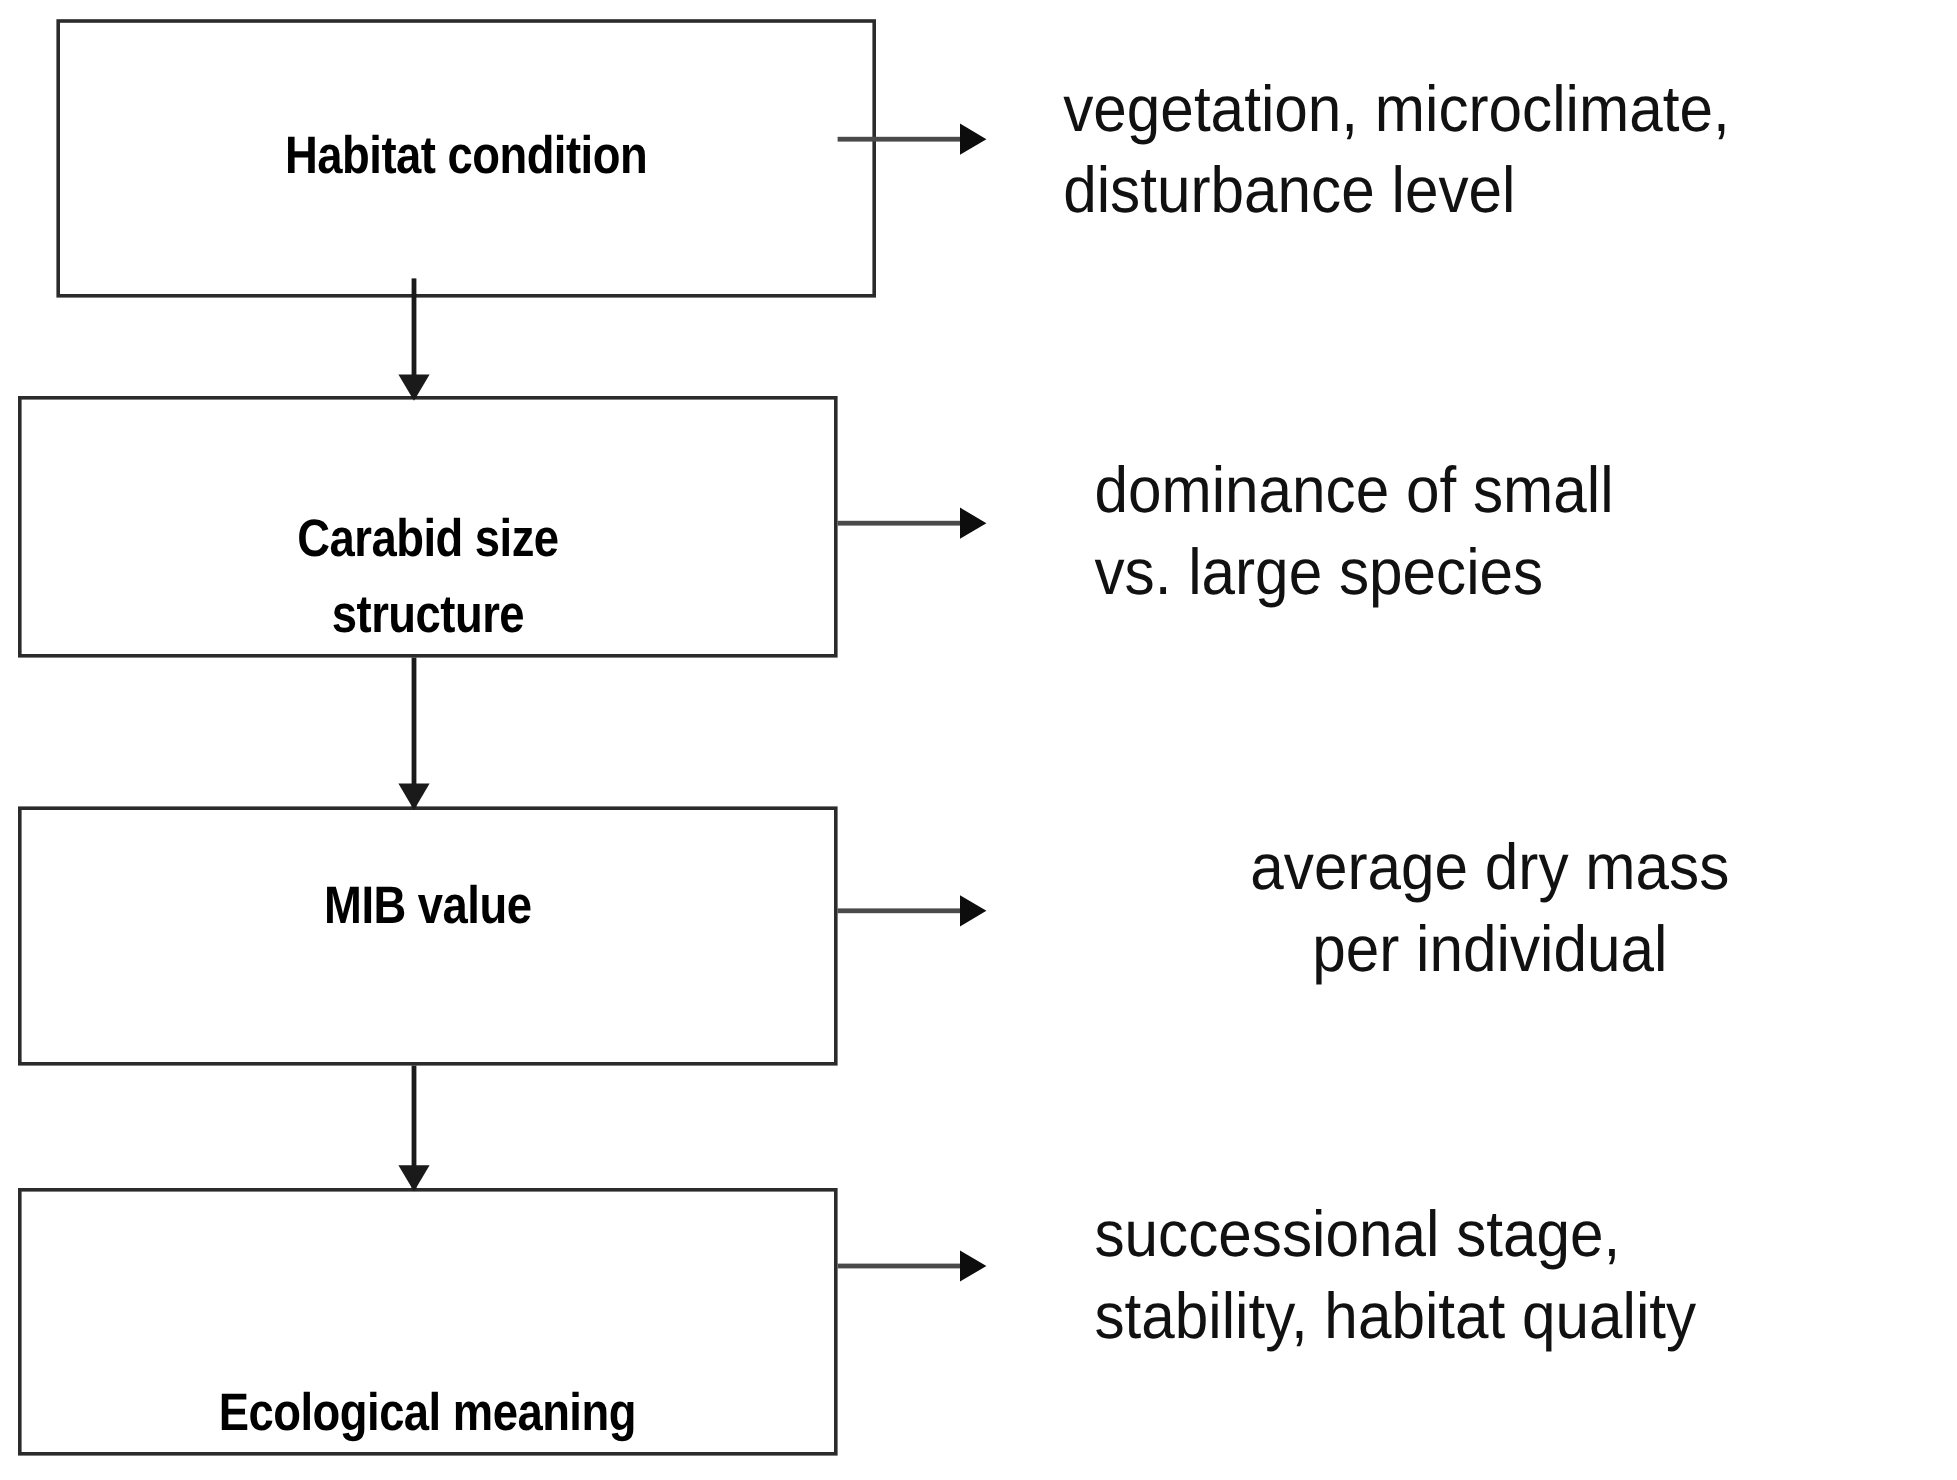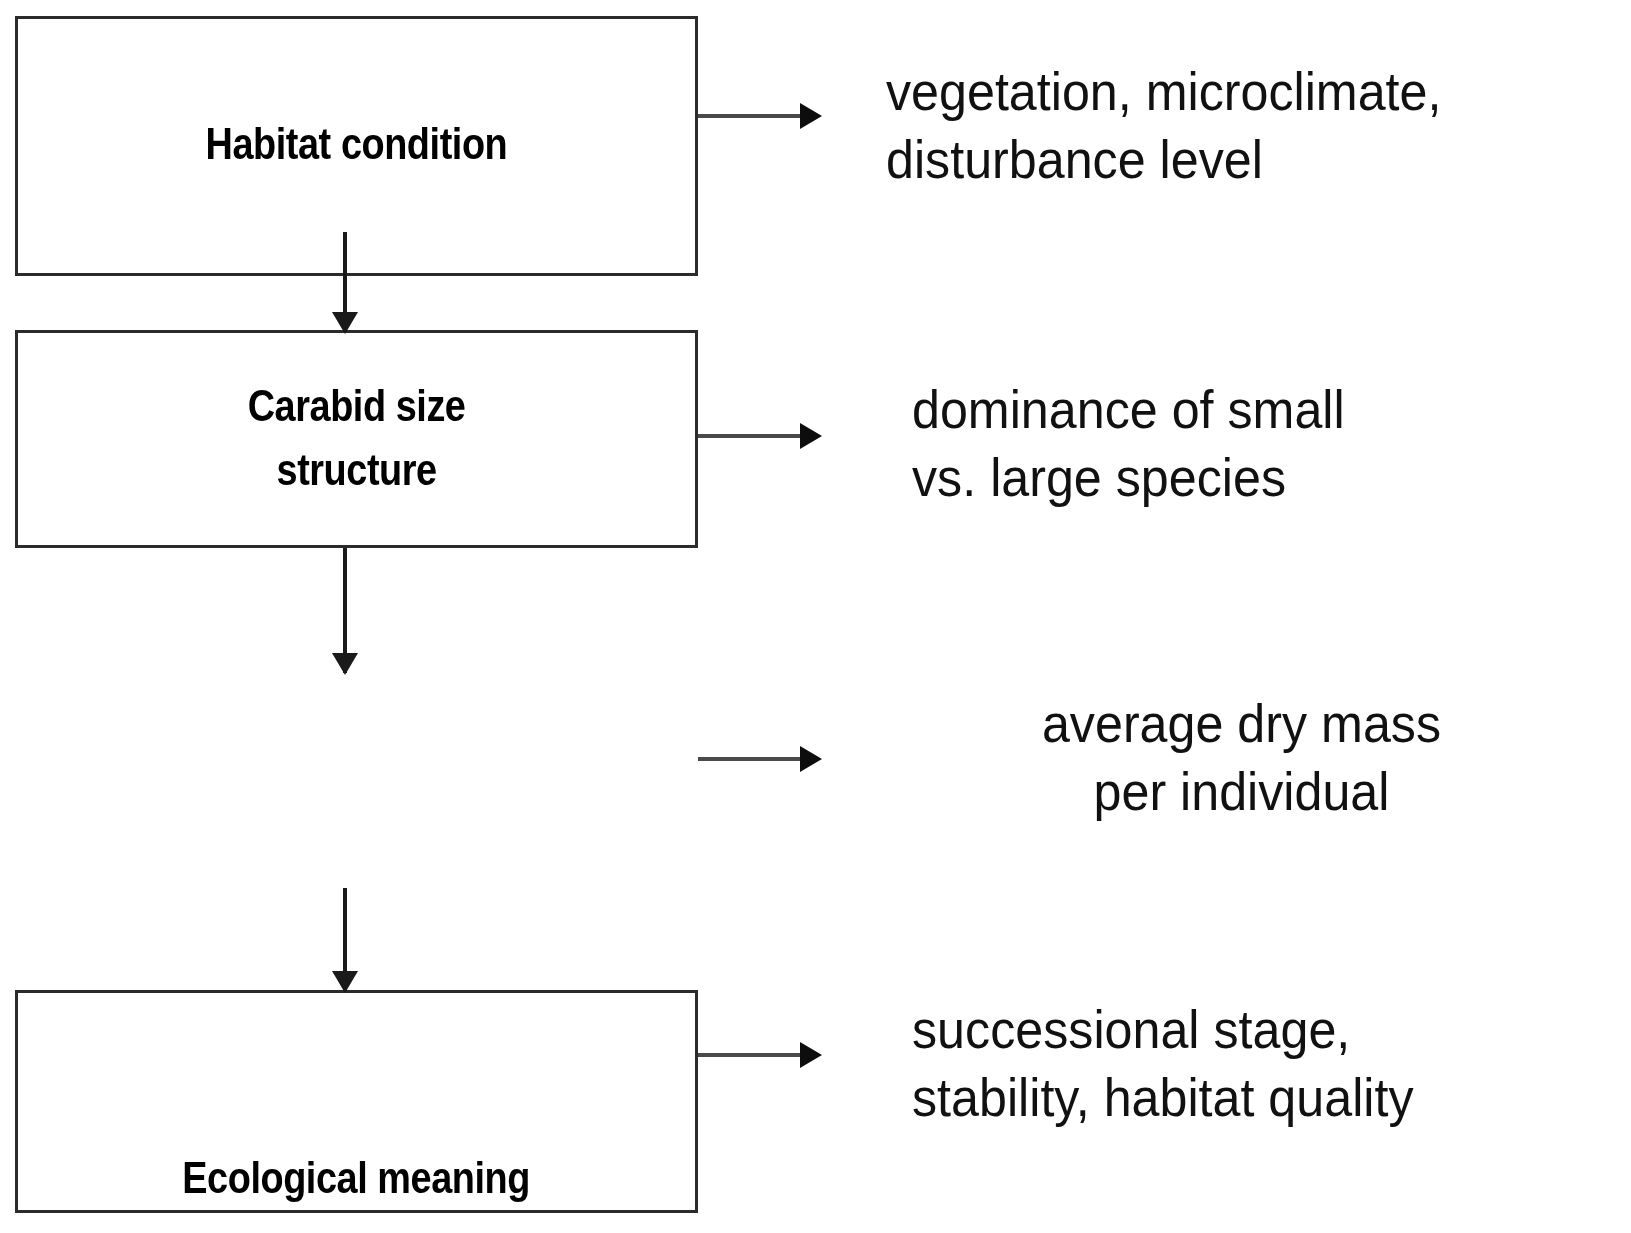--- a/index.html
+++ b/index.html
@@ -35,24 +35,24 @@
     font-size: 44px;
     line-height: 1.45;
     letter-spacing: -0.5px;
     color: #000000;
     text-align: center;
     transform: scaleX(0.86);
     transform-origin: center top;
     white-space: pre-line;
   }
 
-  #box-habitat   { top: 16px;  height: 260px; align-items: center; }
+  #box-habitat   { top: 16px;  height: 232px; align-items: center; margin-left: 32px; }
   #box-habitat .node-label   { margin-top: -4px; }
 
-  #box-carabid   { top: 330px; height: 218px; align-items: center; }
+  #box-carabid   { top: 330px; height: 218px; align-items: flex-end; }
   #box-carabid .node-label   { margin-top: -2px; }
 
   #box-mib       { top: 672px; height: 216px; align-items: flex-start; }
   #box-mib .node-label       { margin-top: 48px; }
 
   #box-ecological{ top: 990px; height: 223px; align-items: flex-end; }
   #box-ecological .node-label{ margin-top: 42px; }
 
   
   .v-connector {
@@ -124,20 +124,23 @@
 
   <div class="node-box" id="box-habitat">
     <div class="node-label">Habitat condition</div>
   </div>
 
   <div class="node-box" id="box-carabid">
     <div class="node-label">Carabid size
 structure</div>
   </div>
 
+  <div class="node-box" id="box-mib">
+    <div class="node-label">MIB value</div>
+  </div>
 
   <div class="node-box" id="box-ecological">
     <div class="node-label">Ecological meaning</div>
   </div>
 
   <div class="v-connector" id="conn-1"></div>
   <div class="v-connector" id="conn-2"></div>
   <div class="v-connector" id="conn-3"></div>
 
   <div class="h-arrow" id="arrow-habitat"></div>

